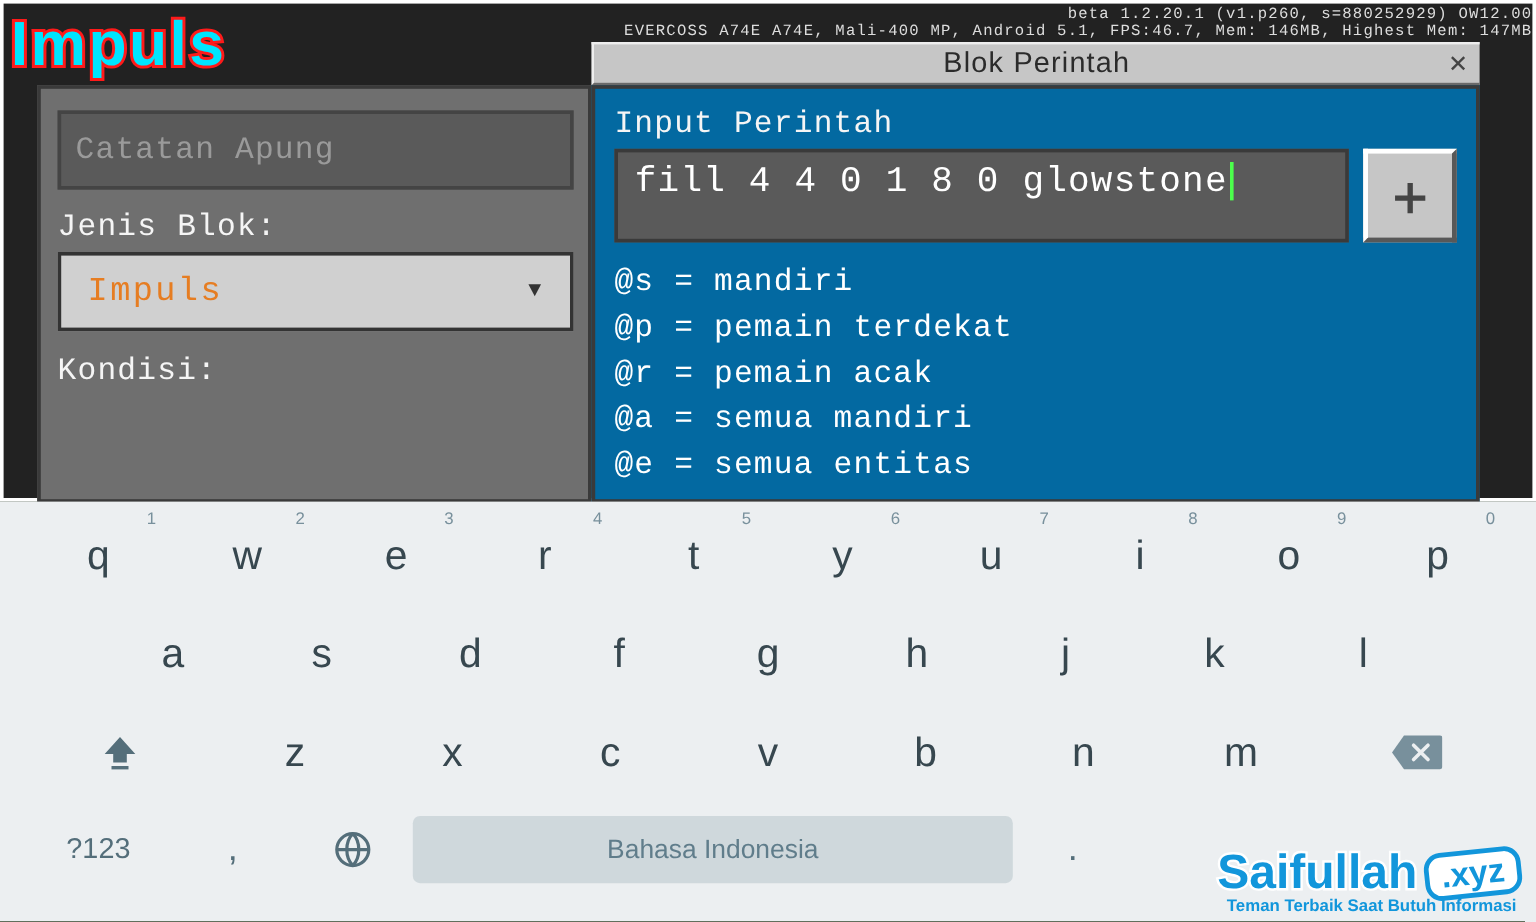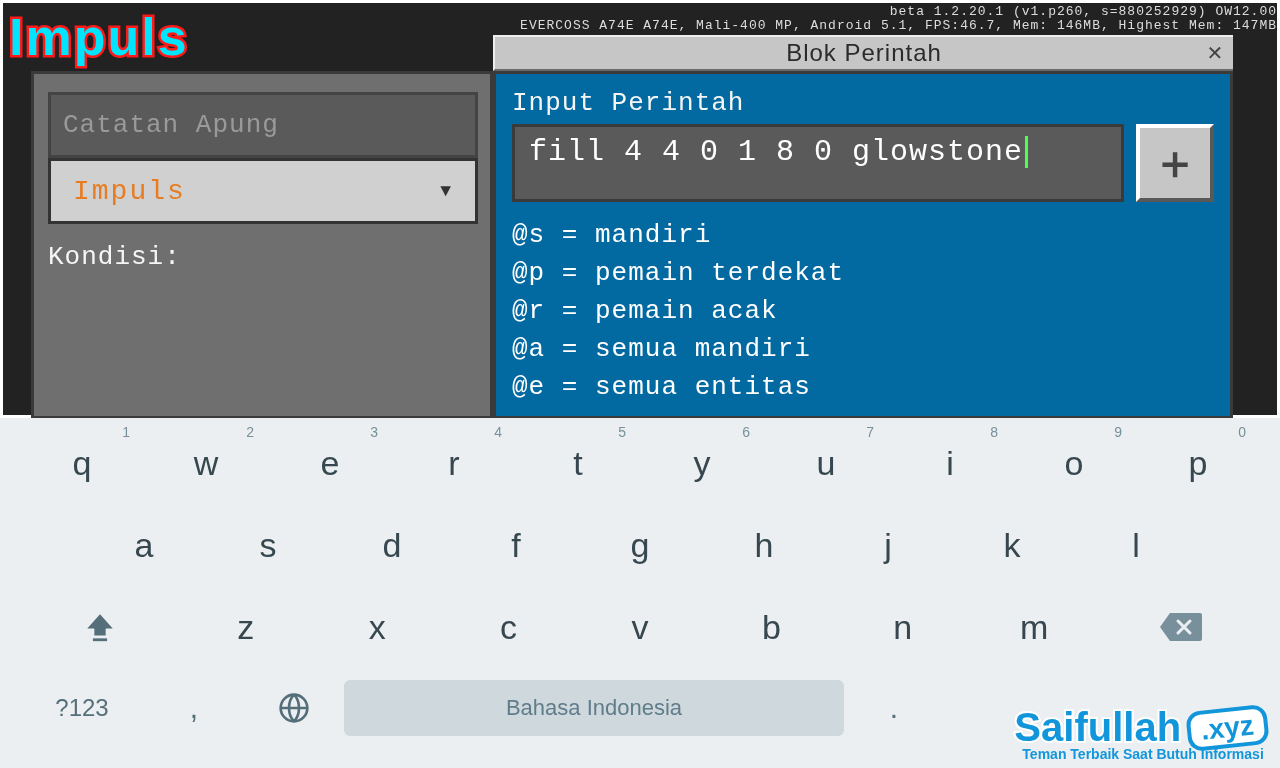--- a/index.html
+++ b/index.html
@@ -150,20 +150,21 @@
 
   <div class="dialog-title">
     <span>Blok Perintah</span>
   </div>
   <div class="close-x">✕</div>
 
   <div class="left-panel">
     <div class="hover-note">
       <span>Catatan Apung</span>
     </div>
+    <div class="mc-label" style="margin-top:16px">Jenis Blok:</div>
     <div class="dropdown">
       <span>Impuls</span>
       <span class="arrow">▼</span>
     </div>
     <div class="mc-label" style="margin-top:18px">Kondisi:</div>
   </div>
 
   <div class="right-panel">
     <div class="mc-label">Input Perintah</div>
     <div class="cmd-row">

